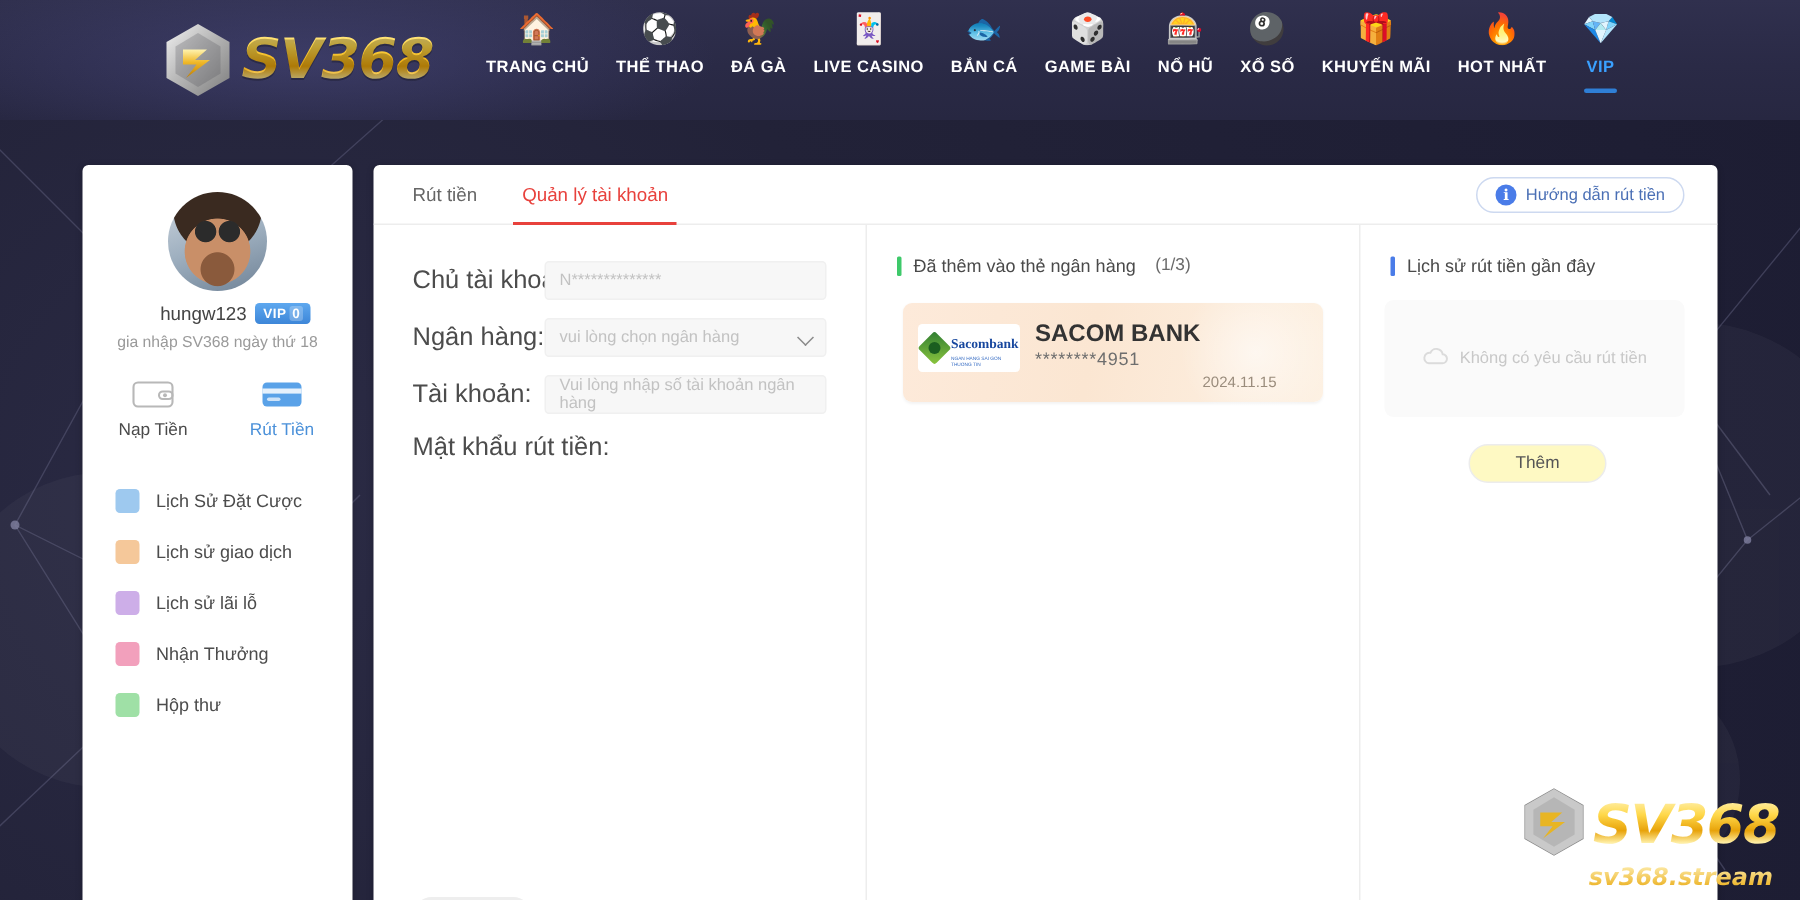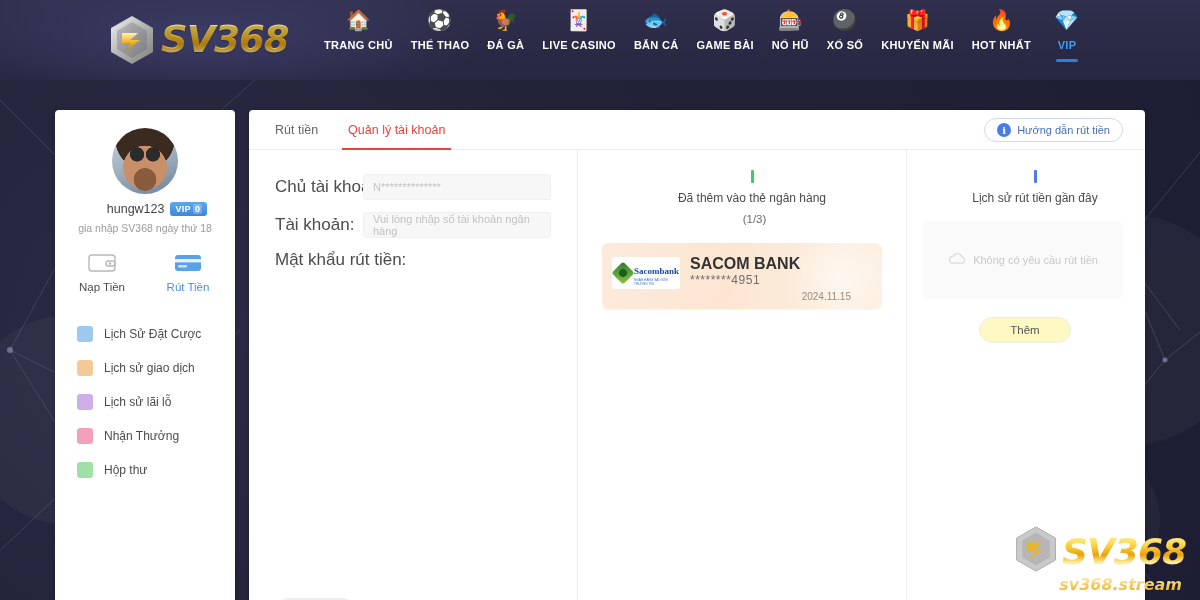--- a/index.html
+++ b/index.html
@@ -189,21 +189,21 @@
   }
   .field-ctrl .eye { position:absolute; right:8px; top:4px; }
 
   #confirm-btn {
     position:absolute; left:26px; bottom:-4px;
     width:80px; height:26px; border-radius:13px;
     background:#eeeeee; color:#b4b4b4; font-size:11.5px;
     display:flex; align-items:center; justify-content:center; cursor:pointer;
   }
 
-  .sec-head { display:flex; align-items:center; gap:8px; margin:20px 0 0 20px;flex-direction:column; }
+  .sec-head { display:flex; align-items:center; gap:8px; margin:20px 0 0 20px; }
   .sec-bar { width:3px; height:13px; border-radius:1px; }
   .sec-title { font-size:12px; color:#4a4a4a; }
   .sec-count { font-size:11.5px; color:#6a6a6a; margin-left:5px; }
 
   #bank-card {
     margin:18px 0 0 24px; width:280px; height:66px;
     border-radius:6px;
     background:linear-gradient(100deg,#fdeada 0%, #fbe6d2 45%, #fdf1e3 100%);
     position:relative; cursor:pointer;
     box-shadow:0 1px 2px rgba(0,0,0,.05);
@@ -469,20 +469,27 @@
 
       <div id="col-form">
         <div id="form-fields">
             <div class="field-row">
               <span class="field-label">Chủ tài khoản:</span>
               <span class="field-ctrl">
                 <span>N**************</span>
               </span>
             </div>
             <div class="field-row">
+              <span class="field-label">Ngân hàng:</span>
+              <span class="field-ctrl">
+                <span>vui lòng chọn ngân hàng</span>
+                <span class="caret"></span>
+              </span>
+            </div>
+            <div class="field-row">
               <span class="field-label">Tài khoản:</span>
               <span class="field-ctrl">
                 <span>Vui lòng nhập số tài khoản ngân hàng</span>
               </span>
             </div>
             <div class="field-row">
               <span class="field-label">Mật khẩu rút tiền:</span>
             </div>
           </div>
         <div id="confirm-btn">Xác nhận</div>

